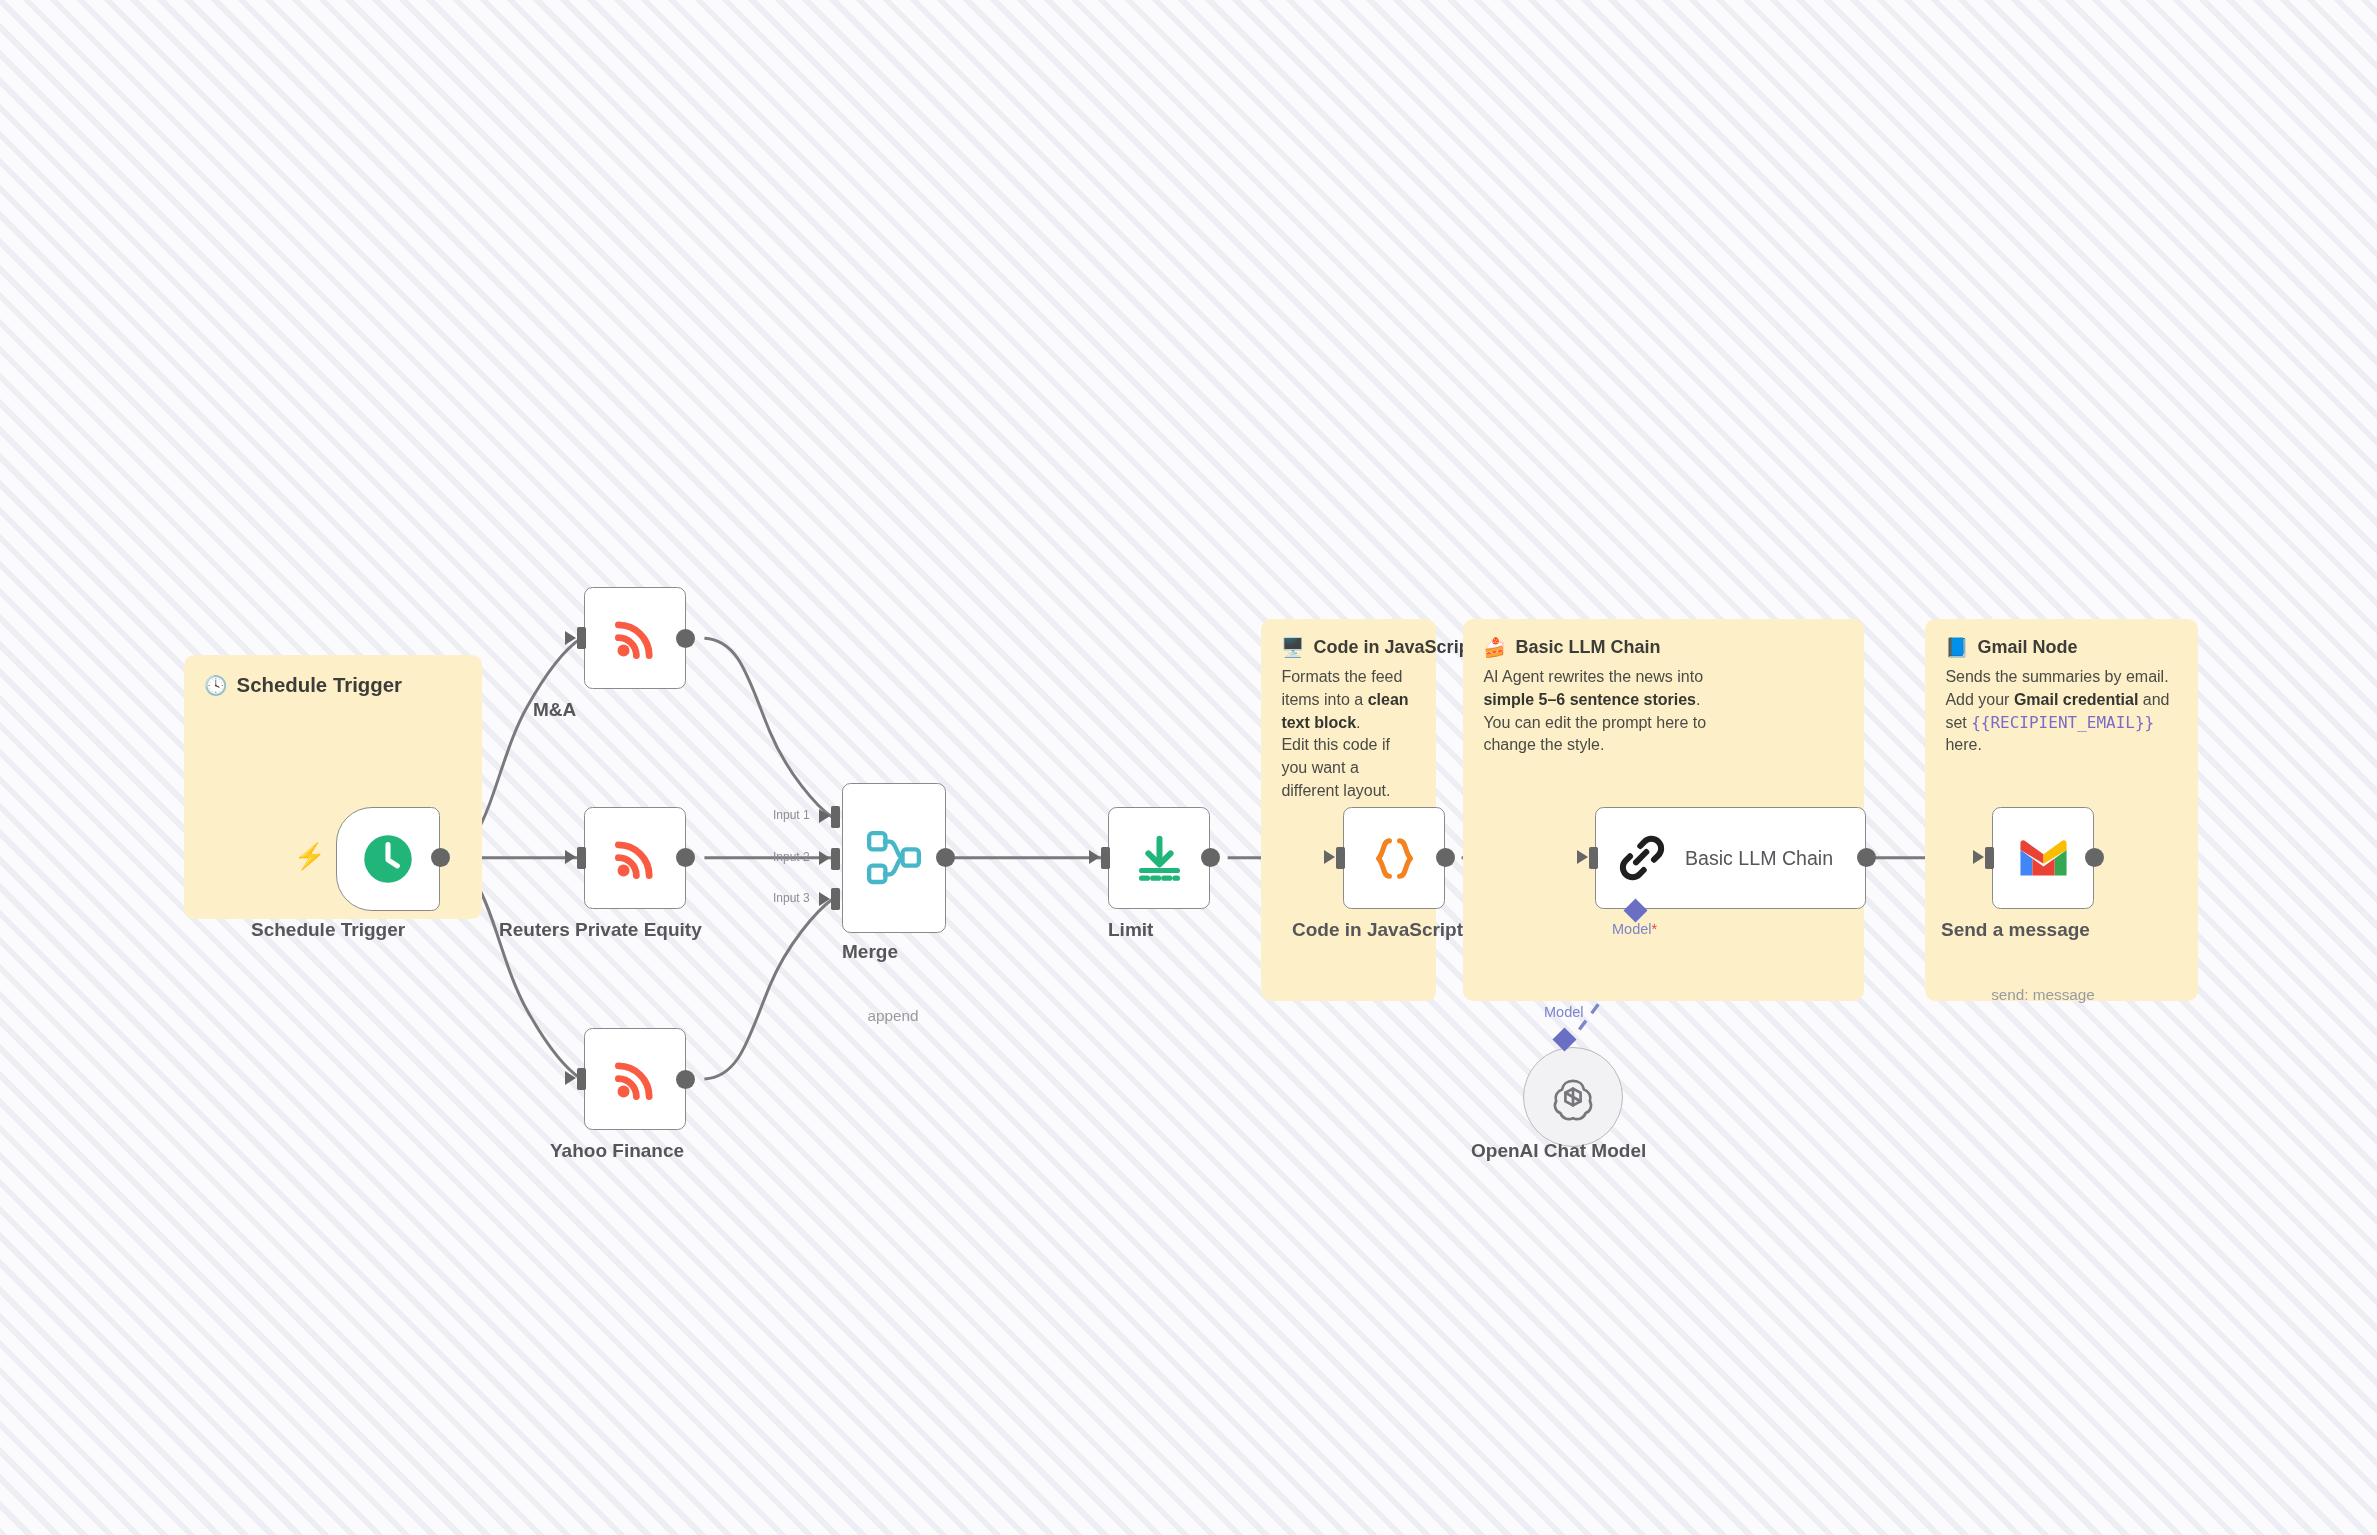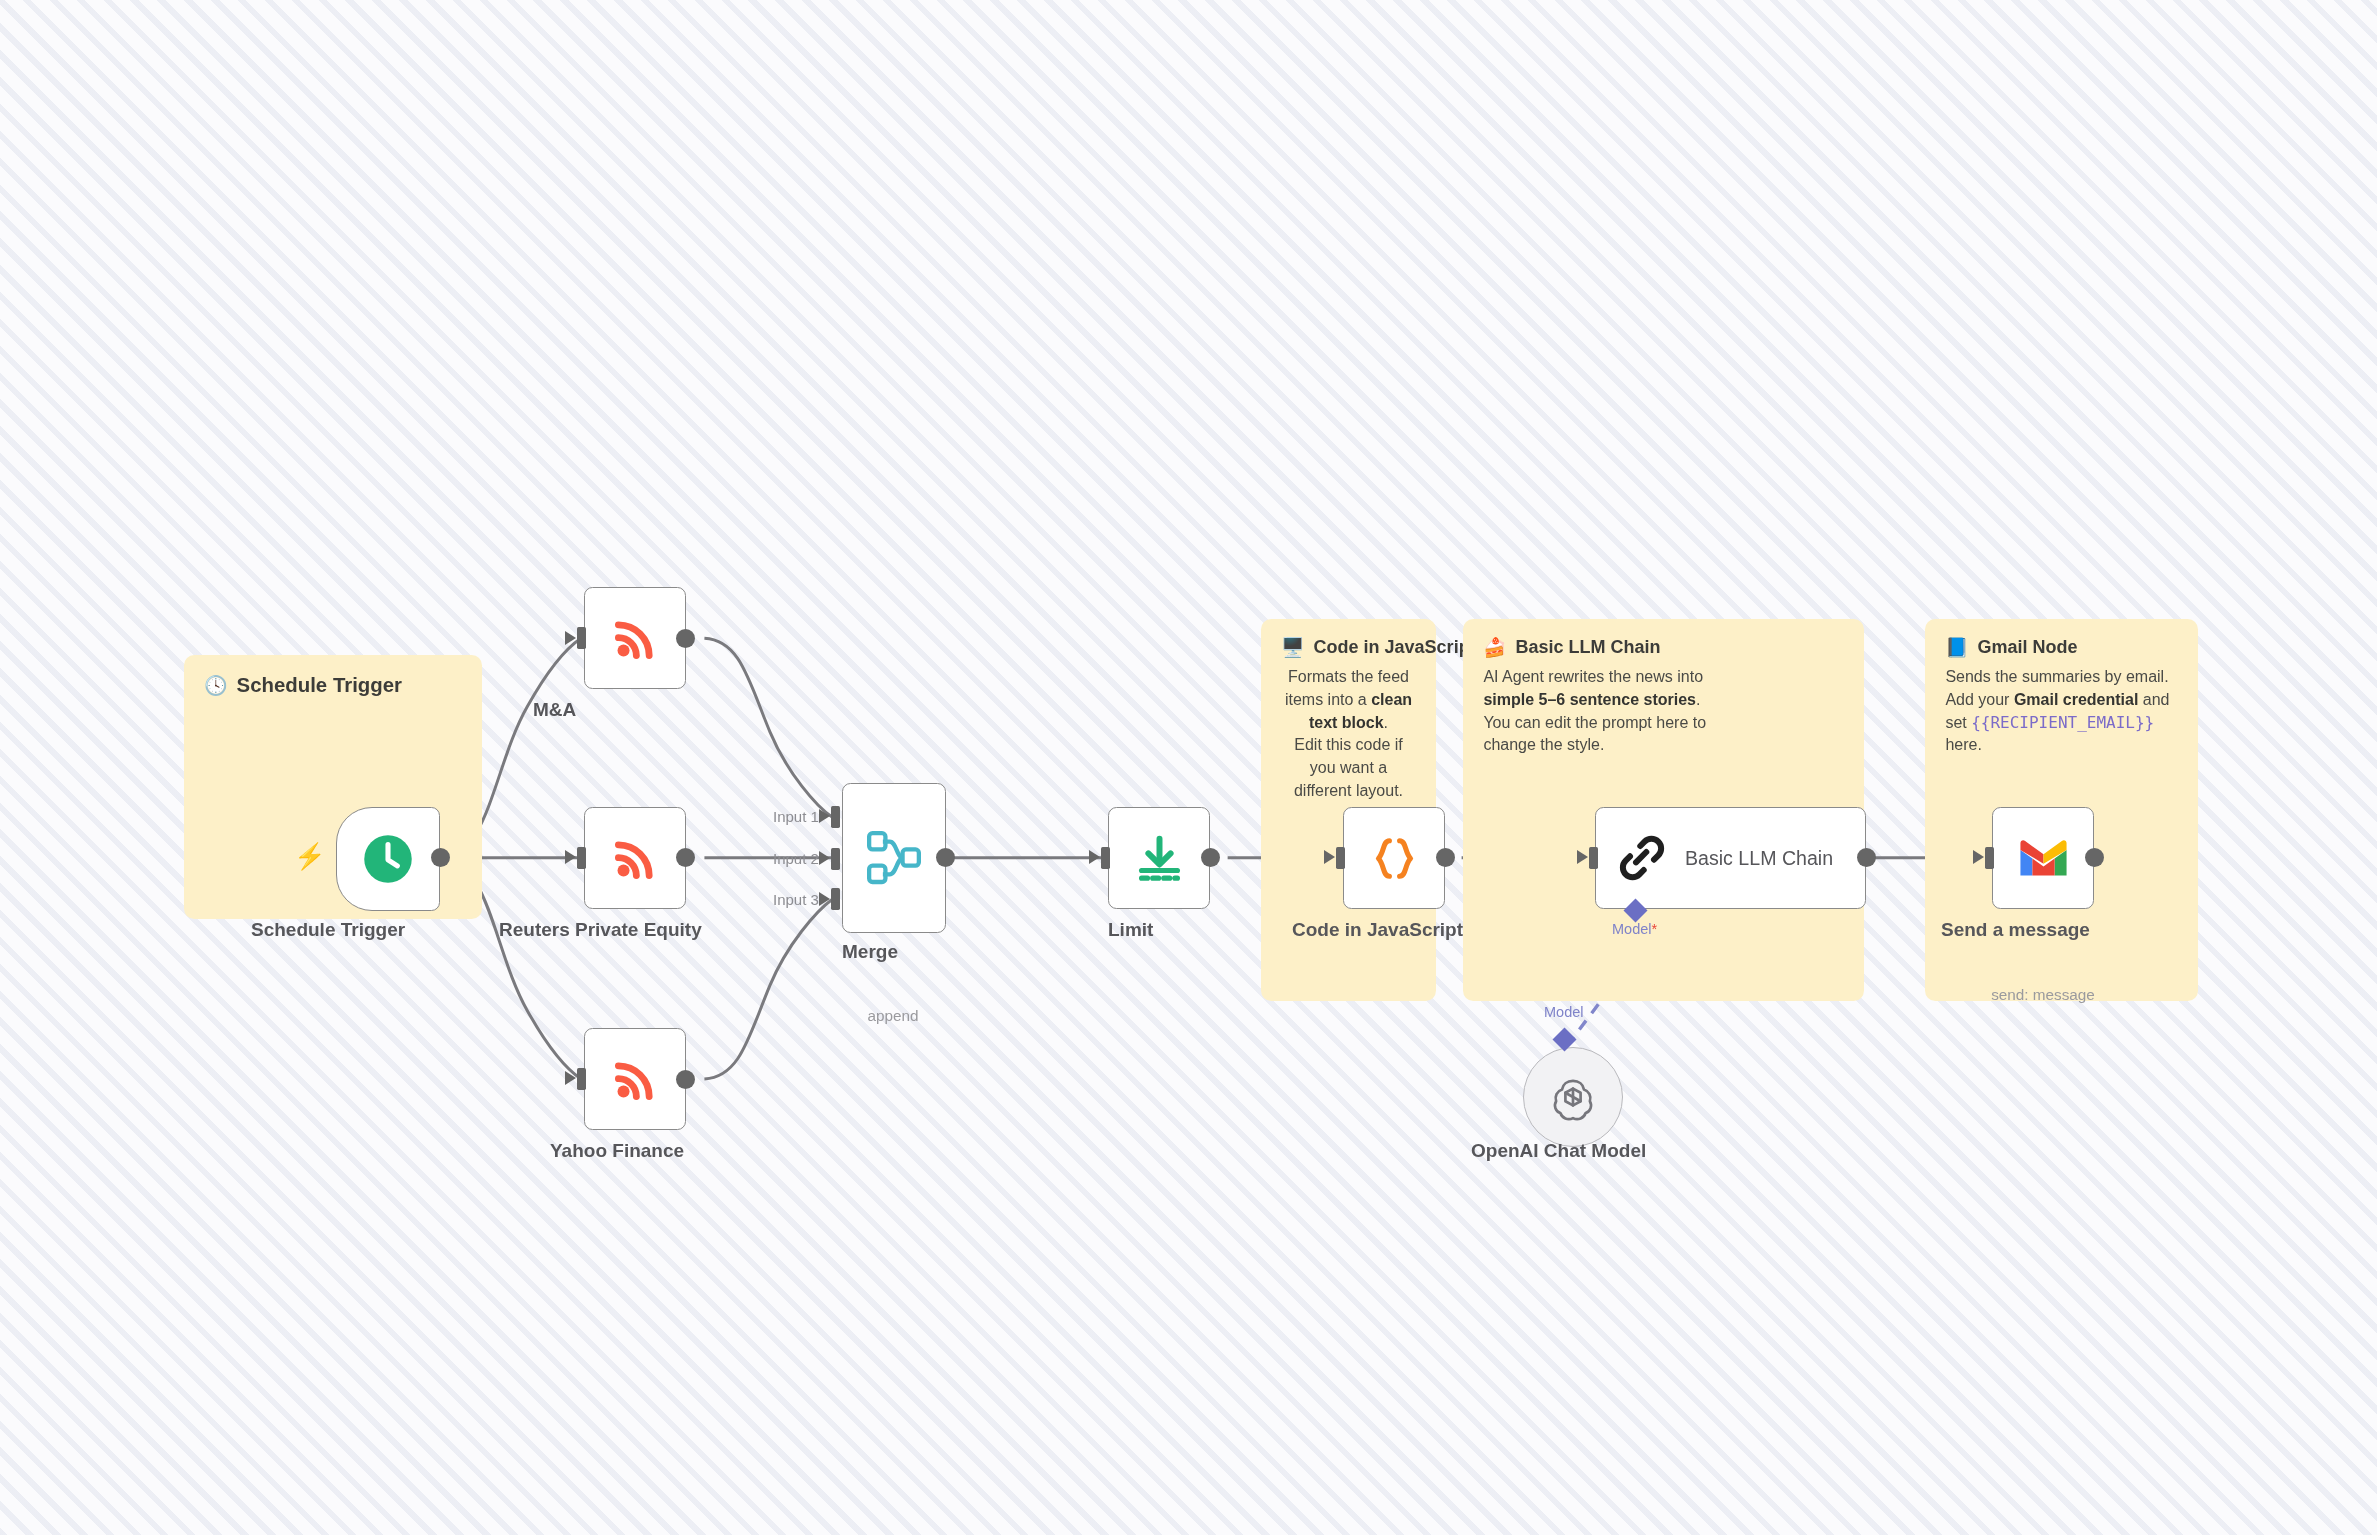--- a/index.html
+++ b/index.html
@@ -141,21 +141,21 @@
   .in-arrow {
     position: absolute;
     width: 0; height: 0;
     border-left: 11px solid #666;
     border-top: 7.7px solid transparent;
     border-bottom: 7.7px solid transparent;
     z-index: 7;
   }
   .port-label {
     position: absolute;
-    font-size: 15px;
+    font-size: 12px;
     color: #8d8d92;
     z-index: 7;
     white-space: nowrap;
   }
   .ai-diamond {
     position: absolute;
     width: 17px; height: 17px;
     background: #6b6fc4;
     transform: rotate(45deg);
     z-index: 7;
@@ -212,21 +212,21 @@
       <span class="sticky-emoji">🕓</span>
       <span>Schedule Trigger</span>
     </div>
   </div>
 
   <div class="sticky" style="left:1261px; top:619px; width:175px; height:382px;">
     <div class="sticky-title" style="font-size:18px; margin-bottom:8.5px;">
       <span class="sticky-emoji">🖥️</span>
       <span>Code in JavaScript</span>
     </div>
-    <p class="sticky-body" style="font-size:16px;text-align:center;">
+    <p class="sticky-body" style="font-size:16px;">
       <span>Formats the feed items into a</span>
       <b>clean text block</b>.<br>
       <span>Edit this code if you want a</span>
       <span>different layout.</span>
     </p>
   </div>
 
   <div class="sticky" style="left:1463px; top:619px; width:401px; height:382px;">
     <div class="sticky-title" style="font-size:18px; margin-bottom:8.5px;">
       <span class="sticky-emoji">🍰</span>

